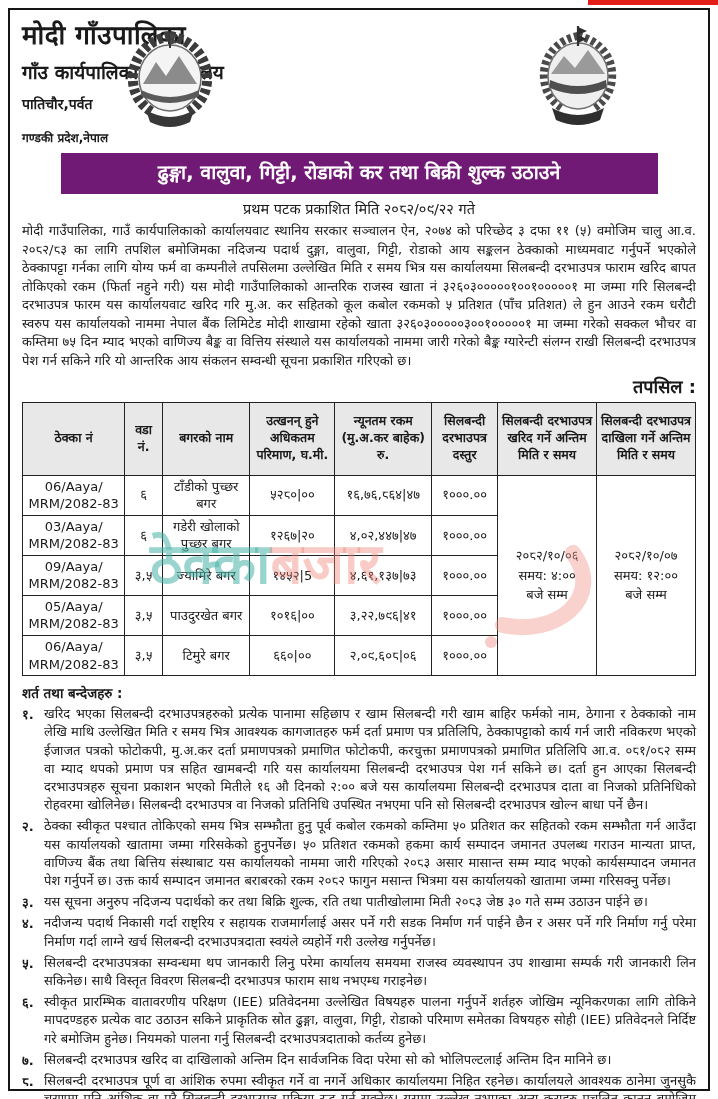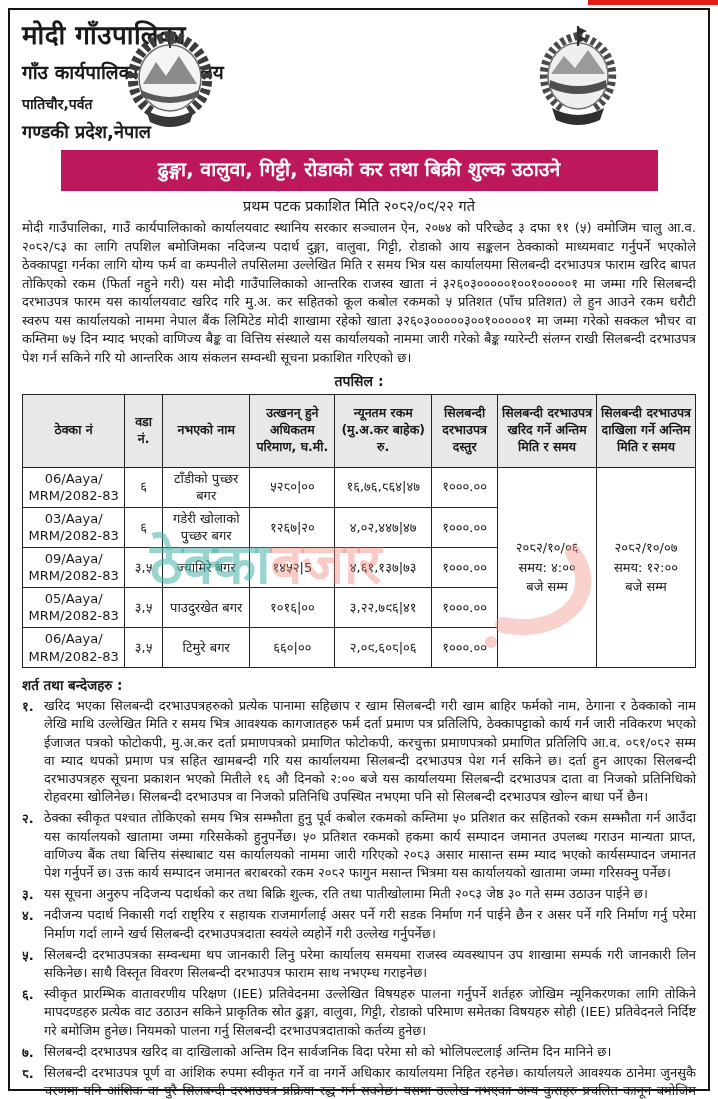--- a/index.html
+++ b/index.html
@@ -19,34 +19,34 @@
     box-sizing:border-box;
   }
   
   .header{position:relative;text-align:left;min-height:122px;}
   .emblem{position:absolute;top:12px;}
   .emblem.left{left:100px;}
   .emblem.right{right:72px;top:8px;}
   .h-title{font-size:26px;font-weight:bold;letter-spacing:.5px;}
   .h-office{font-size:19px;font-weight:bold;margin-top:7px;}
   .h-addr{font-size:14px;font-weight:bold;margin-top:9px;}
-  .h-prov{font-size:18px;font-weight:bold;margin-top:6px;}
+  .h-prov{font-size:12px;font-weight:bold;margin-top:16px;}
   
   .banner{
-    background:#be185d;color:#fff;
+    background:#701a75;color:#fff;
     width:597px;margin:7px auto 0 auto;
     padding:7px 10px;box-sizing:border-box;
     text-align:center;font-weight:bold;font-size:19.5px;line-height:1.38;
   }
   .published{ text-align:center;font-weight:normal;font-size:14.5px;margin-top:4px;}
   
   .intro{
     margin-top:4px;font-size:13px;line-height:18.6px;text-align:justify;
   }
-  .tapasil{ text-align:center;font-weight:bold;font-size:14px;margin-top:3px;}
+  .tapasil{ text-align:right;font-weight:bold;font-size:18px;margin-top:3px;}
   
   table.tender{
     width:100%;border-collapse:collapse;table-layout:fixed;margin-top:4px;
     border:1.5px solid #222;
   }
   table.tender th,table.tender td{
     border:1.2px solid #222;
     text-align:center;vertical-align:middle;
     padding:2px 3px;
     font-size:12.5px;line-height:1.35;
@@ -128,21 +128,21 @@
           <col style="width:12.6%">
         <col style="width:14.4%">
           <col style="width:9.8%">
           <col style="width:14.7%">
           <col style="width:14.7%">
       </colgroup>
       <thead>
         <tr>
           <th>ठेक्का नं</th>
           <th>वडा नं.</th>
-          <th>नभएको नाम</th>
+          <th>बगरको नाम</th>
           <th>उत्खनन् हुने अधिकतम परिमाण, घ.मी.</th>
           <th>न्यूनतम रकम (मु.अ.कर बाहेक) रु.</th>
           <th>सिलबन्दी दरभाउपत्र दस्तुर</th>
           <th>सिलबन्दी दरभाउपत्र खरिद गर्ने अन्तिम मिति र समय</th>
           <th>सिलबन्दी दरभाउपत्र दाखिला गर्ने अन्तिम मिति र समय</th>
         </tr>
       </thead>
       <tbody>
         <tr>
           <td>

